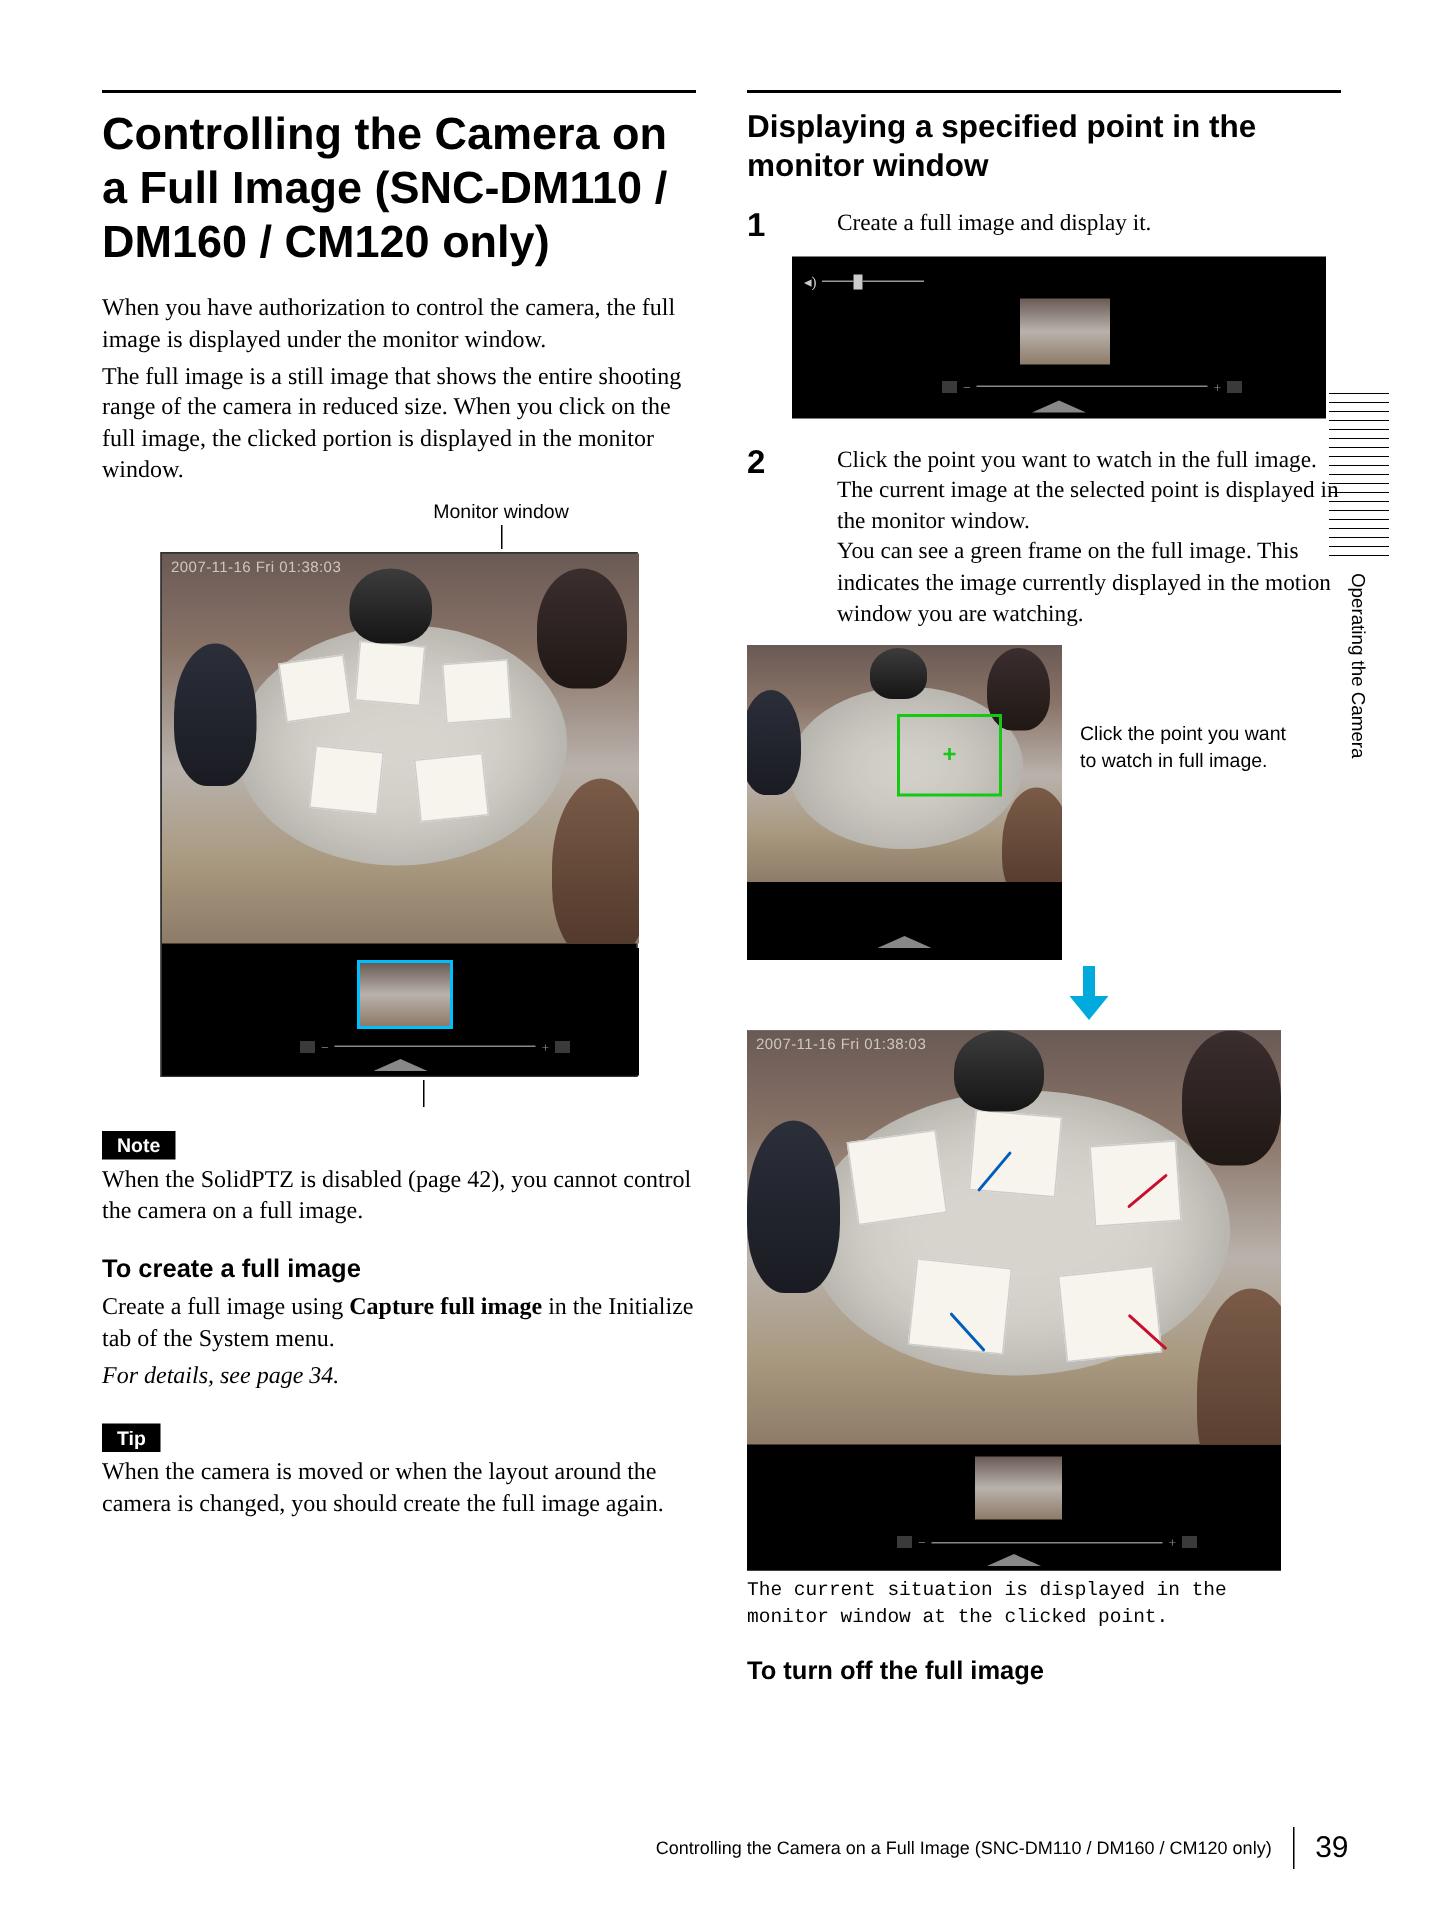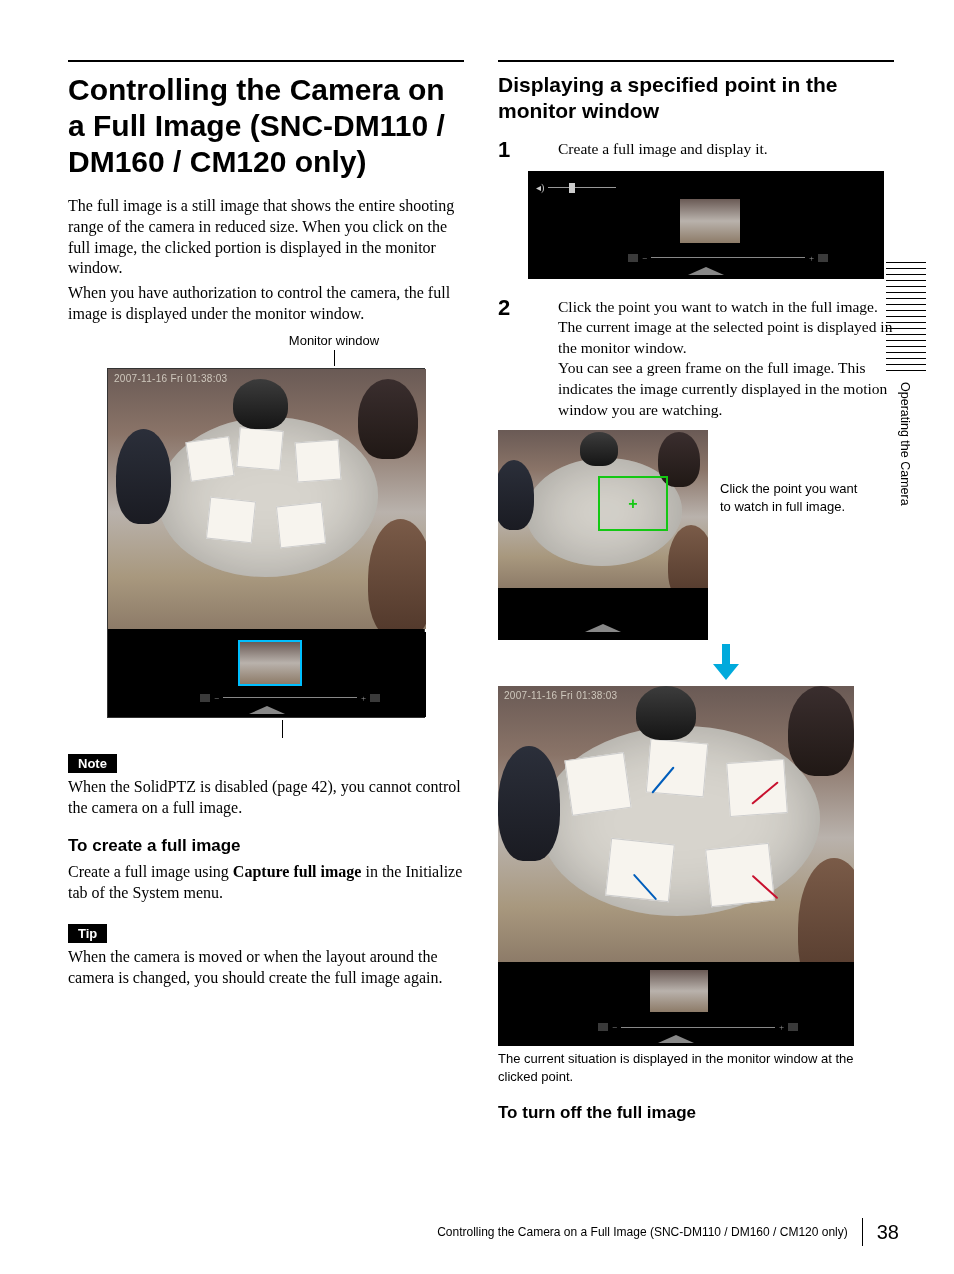--- a/index.html
+++ b/index.html
@@ -239,21 +239,21 @@
   .pen.red{background:#c8102e;}
   .figR3 .pen1{left:148px;top:93px;transform:rotate(-50deg);}
   .figR3 .pen2{left:250px;top:106px;transform:rotate(-40deg);}  
   .figR3 .pen3{left:130px;top:200px;transform:rotate(48deg);}
   .figR3 .pen4{left:250px;top:200px;transform:rotate(42deg);}
   .figR3 .full-strip{width:356px;height:82px;}
   .figR3 .thumb{left:152px;top:6px;border:none;width:58px;height:42px;}
   .figR3 .zoom-bar{left:100px;bottom:14px;width:200px;}
   .figR3 .vol-slider{top:284px;}
   .figR3-caption {
-    font-family:Liberation Sans, sans-serif; font-size:13px; line-height:1.35;
+    font-family:Liberation Mono, monospace; font-size:13px; line-height:1.35;
     margin-top:4px; width:356px;
   }
   .inline-icon {
     display:inline-block; width:42px; height:14px; border:1px solid #000;
     position:relative; top:2px; background:#fff;
   }
   .inline-icon::before{
     content:""; position:absolute; left:50%; top:50%; transform:translate(-50%,-58%);
     width:0;height:0;border-left:14px solid transparent;border-right:14px solid transparent;
     border-bottom:7px solid #000;
@@ -265,22 +265,22 @@
 <div class="side-tab">
   <div class="side-lines"></div>
   <div class="side-text">Operating the Camera</div>
 </div>
 
 <div class="columns">
 
   <div class="col">
     <div class="rule"></div>
     <h1>Controlling the Camera on a Full Image (SNC-DM110 / DM160 / CM120 only)</h1>
+    <p class="body">When you have authorization to control the camera, the full image is displayed under the monitor window.</p>
     <p class="body">The full image is a still image that shows the entire shooting range of the camera in reduced size. When you click on the full image, the clicked portion is displayed in the monitor window.</p>
-    <p class="body">When you have authorization to control the camera, the full image is displayed under the monitor window.</p>
 
     <div class="fig1">
       <div class="figure-label fig1-top-label" style="position:relative; left:68px;">Monitor window</div>
       <div class="fig1-pointer"></div>
       <div class="monitor-box">
         <div class="monitor-main">
           <div class="monitor-overlay-text">2007-11-16 Fri 01:38:03</div>
           <div class="table-top"></div>
           <div class="paper p1"></div>
           <div class="paper p2"></div>
@@ -313,20 +313,21 @@
       <div class="fig1-bottom-pointer"></div>
     </div>
 
     <div class="note-badge">Note</div>
     <p class="body">When the SolidPTZ is disabled (page 42), you cannot control the camera on a full image.</p>
 
     <h3>To create a full image</h3>
     <p class="body">
       <span>Create a full image using </span><b>Capture full image</b><span> in the Initialize tab of the System menu.</span>
     </p>
+    <p class="body italic">For details, see page 34.</p>
 
     <div class="tip-badge">Tip</div>
     <p class="body">When the camera is moved or when the layout around the camera is changed, you should create the full image again.</p>
   </div>
 
   <div class="col">
     <div class="rule"></div>
     <h2>Displaying a specified point in the monitor window</h2>
 
     <div class="step">
@@ -421,14 +422,14 @@
     </div>
     <div class="figR3-caption">The current situation is displayed in the monitor window at the clicked point.</div>
 
     <h3>To turn off the full image</h3>
   </div>
 </div>
 
 <div class="footer">
   <div class="footer-title">Controlling the Camera on a Full Image (SNC-DM110 / DM160 / CM120 only)</div>
   <div class="footer-divider"></div>
-  <div class="footer-page">38</div>
+  <div class="footer-page">39</div>
 </div>
 
 </body></html>

